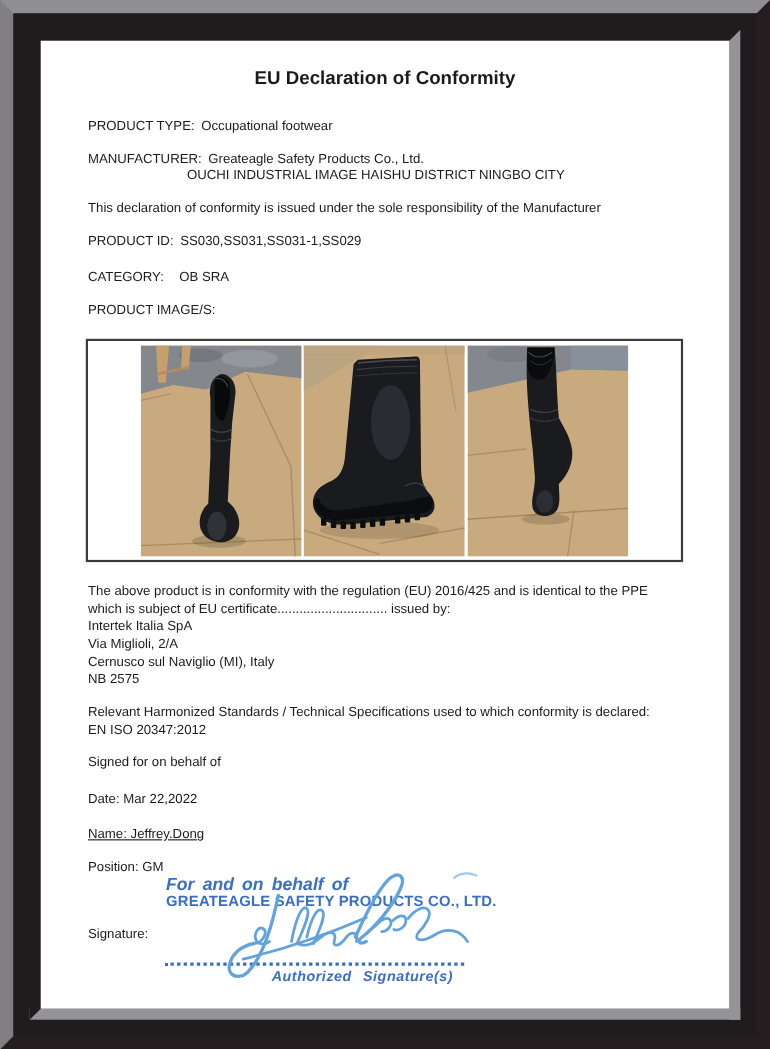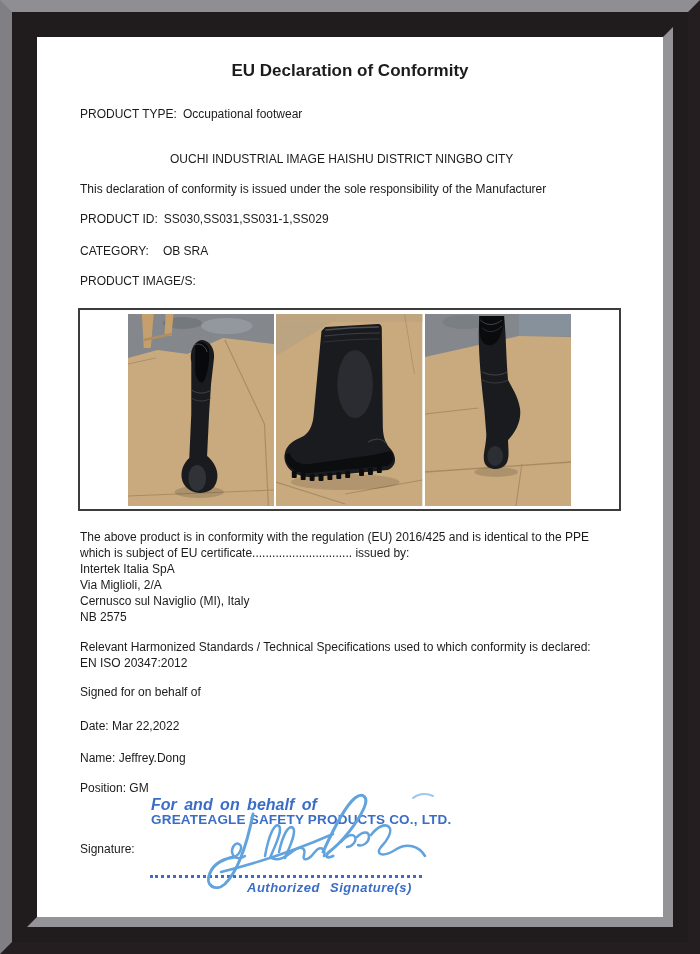--- a/index.html
+++ b/index.html
@@ -44,21 +44,21 @@
     padding:4px 48px;
   }
   .photo{flex:1 1 0;height:192px;min-width:0;display:block;}
 
   
   .para{position:absolute;white-space:nowrap;line-height:16px;}
   .pos-conf{top:492px;left:43px;}
   .pos-std{top:602px;left:43px;}
   .pos-signedfor{top:648px;}
   .pos-date{top:682px;}
-  .pos-name{top:714px;}
+  .pos-name{top:714px;text-decoration:underline;}
   .pos-position{top:744px;}
   .pos-siglabel{top:805px;}
 
   
   .stamp1{top:760px;left:114px;color:var(--stamp-blue,#3a6ec6);font-style:italic;font-weight:bold;font-size:16px;word-spacing:3px;}
   .stamp2{top:775px;left:114px;color:var(--stamp-blue,#3a6ec6);font-weight:bold;font-size:13.5px;letter-spacing:.2px;}
   .dots{position:absolute;top:830px;left:113px;width:272px;height:8px;border-bottom:3px dotted var(--stamp-blue,#3a6ec6);}
   .stamp-caption{top:843px;left:210px;color:var(--stamp-blue,#3a6ec6);font-style:italic;font-weight:bold;font-size:13px;word-spacing:6px;letter-spacing:.5px;}
   .sig{position:absolute;top:753px;left:138px;width:260px;height:105px;overflow:visible;}
 </style>
@@ -68,20 +68,23 @@
 <div class="frame">
  <div class="bevel">
   <div class="page">
 
     <div class="abs lx pos-pt">
       <span>PRODUCT TYPE:</span><span class="gap6">Occupational footwear</span>
     </div>
 
     <div class="abs title">EU Declaration of Conformity</div>
 
+    <div class="abs lx pos-mf">
+      <span>MANUFACTURER:</span><span class="gap6">Greateagle Safety Products Co., Ltd.</span>
+    </div>
     <div class="abs pos-addr">OUCHI INDUSTRIAL IMAGE HAISHU DISTRICT NINGBO CITY</div>
 
     <div class="abs lx pos-decl">This declaration of conformity is issued under the sole responsibility of the Manufacturer</div>
 
     <div class="abs lx pos-pid">
       <span>PRODUCT ID:</span><span class="gap6">SS030,SS031,SS031-1,SS029</span>
     </div>
 
     <div class="abs lx pos-cat">
       <span>CATEGORY:</span><span class="gap14">OB SRA</span>

